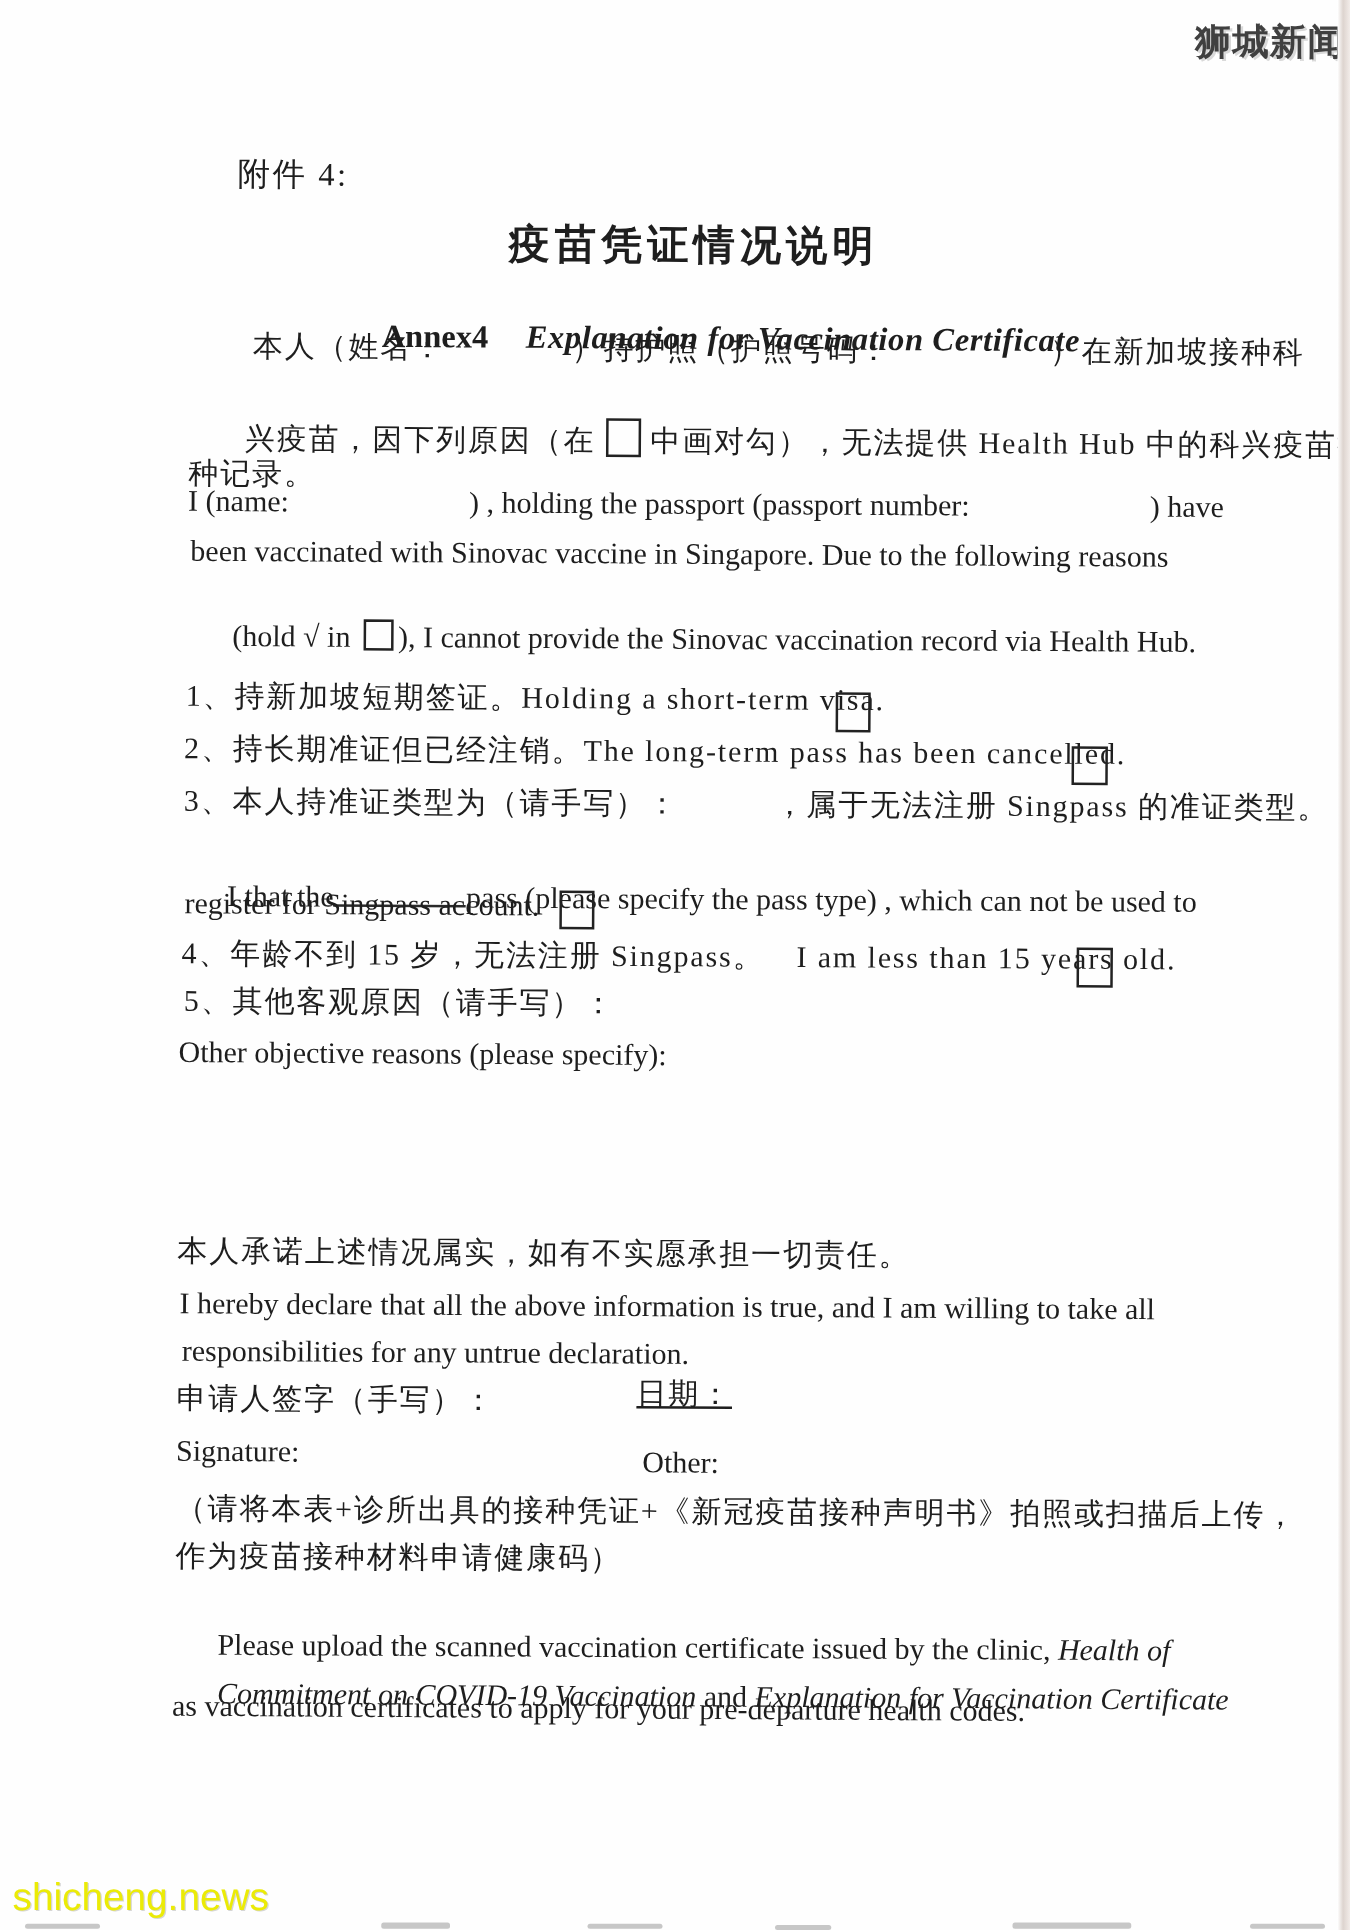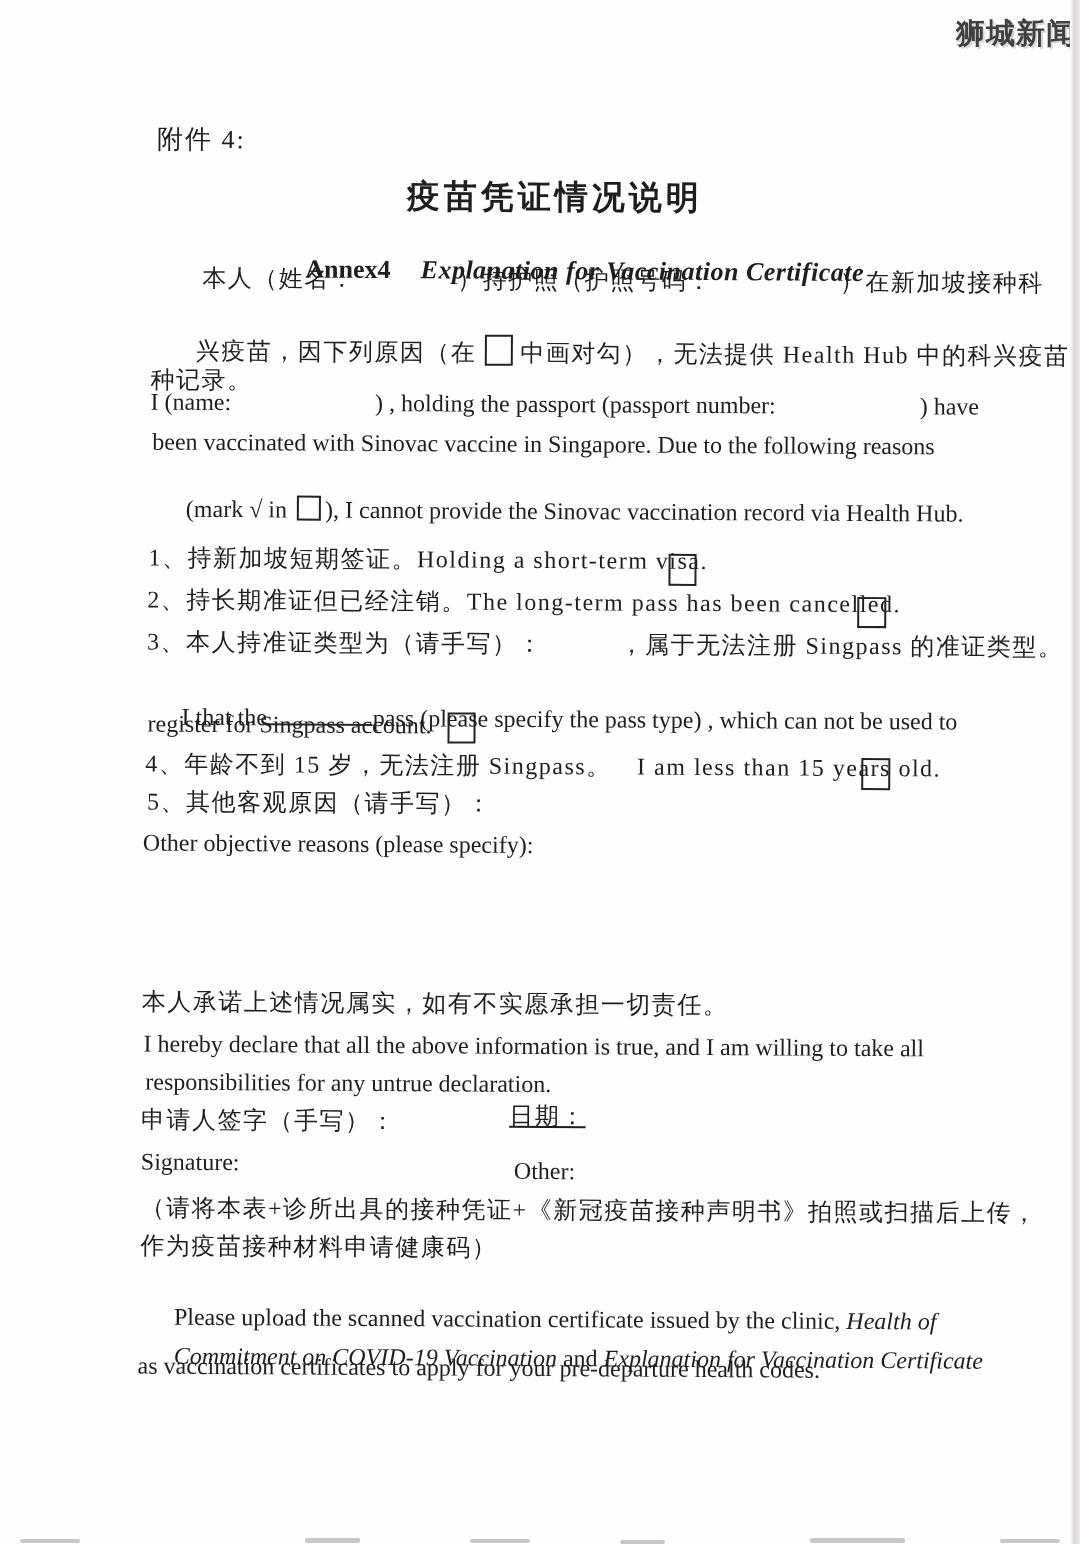--- a/index.html
+++ b/index.html
@@ -2,21 +2,21 @@
 <html><head>
 <meta charset="utf-8">
 <style>
   html,body{margin:0;padding:0;}
   body{width:1080px;height:1544px;position:relative;background:#ffffff;overflow:hidden;}
   .page{position:absolute;inset:0;background:#fefefe;}
   .scan{position:absolute;inset:0;transform:rotate(0.35deg);transform-origin:540px 0;
         font-family:"Liberation Serif","DejaVu Serif",serif;color:#1e1e1e;}
   .line{position:absolute;white-space:pre;font-size:24px;line-height:1.2;}
   .cjk{letter-spacing:1.5px;}
-  .annex-label{font-size:26px;letter-spacing:2px;}
+  .annex-label{font-size:26px;letter-spacing:2px;margin-left:33px;}
   .title-cn{font-size:33px;font-weight:bold;letter-spacing:4px;}
   .annex-en{font-size:26px;font-weight:bold;}
   .title-en{font-size:26px;font-weight:bold;font-style:italic;margin-left:30px;letter-spacing:0.5px;}
   .it{font-style:italic;}
   .ibox{display:inline-block;width:24px;height:27px;border:2px solid #222;vertical-align:-5px;margin:0 8px;}
   .ibox-sm{width:20px;height:21px;vertical-align:-3px;margin:0 4px;}
   .hline{display:inline-block;width:106px;height:1em;border-bottom:2px solid #2a2a2a;}
   .cbx{position:absolute;border:2px solid #222;background:transparent;}
   .wm-tr{position:absolute;left:956px;top:14px;font-size:29px;font-weight:bold;
          font-family:"Liberation Sans","DejaVu Sans",sans-serif;color:#404040;
@@ -42,21 +42,21 @@
 
     <div class="line cjk" style="left:204px;top:266px;">本人（姓名：　　　　）持护照（护照号码：　　　　　）在新加坡接种科</div>
     <div class="line cjk" style="left:153px;top:306px;">
       <span>兴疫苗，因下列原因（在</span><span class="ibox"></span><span>中画对勾），无法提供 Health Hub 中的科兴疫苗接</span>
     </div>
     <div class="line cjk" style="left:153px;top:368px;">种记录。</div>
 
     <div class="line" style="left:153px;top:390px;">I (name:                        ) , holding the passport (passport number:                        ) have</div>
     <div class="line" style="left:155px;top:430px;">been vaccinated with Sinovac vaccine in Singapore. Due to the following reasons</div>
     <div class="line" style="left:153px;top:468px;">
-      <span>(mark √ in </span><span class="ibox ibox-sm"></span><span>), I cannot provide the Sinovac vaccination record via Health Hub.</span>
+      <span>(hold √ in </span><span class="ibox ibox-sm"></span><span>), I cannot provide the Sinovac vaccination record via Health Hub.</span>
     </div>
 
     <div class="line cjk" style="left:152px;top:546px;">1、持新加坡短期签证。Holding a short-term visa.</div>
     <div class="cbx" style="left:672px;top:553px;width:24px;height:28px;"></div>
 
     <div class="line cjk" style="left:151px;top:588px;">2、持长期准证但已经注销。The long-term pass has been cancelled.</div>
     <div class="cbx" style="left:861px;top:595px;width:25px;height:27px;"></div>
 
     <div class="line cjk" style="left:151px;top:630px;">3、本人持准证类型为（请手写）：　　　，属于无法注册 Singpass 的准证类型。</div>
     <div class="line" style="left:150px;top:672px;">
@@ -85,20 +85,21 @@
     <div class="line" style="left:146px;top:1276px;">
       <span>Please upload the scanned vaccination certificate issued by the clinic, </span><span class="it">Health of</span>
     </div>
     <div class="line" style="left:146px;top:1315px;">
       <span class="it">Commitment on COVID-19 Vaccination</span><span> and </span><span class="it">Explanation for Vaccination Certificate</span>
     </div>
     <div class="line" style="left:146px;top:1354px;">as vaccination certificates to apply for your pre-departure health codes.</div>
   </div>
 
   <div class="wm-tr">狮城新闻</div>
+  <div class="wm-bl">shicheng.news</div>
 
   <div class="edge-r"></div>
   <div>
     <div class="smudge" style="left:20px;top:1539px;width:60px;height:4px;"></div>
     <div class="smudge" style="left:305px;top:1538px;width:55px;height:5px;"></div>
     <div class="smudge" style="left:470px;top:1539px;width:60px;height:4px;"></div>
     <div class="smudge" style="left:620px;top:1540px;width:45px;height:4px;"></div>
     <div class="smudge" style="left:810px;top:1538px;width:95px;height:5px;"></div>
     <div class="smudge" style="left:1000px;top:1539px;width:60px;height:4px;"></div>
     <div class="smudge" style="left:300px;top:1540px;width:0px;height:0px;"></div>

